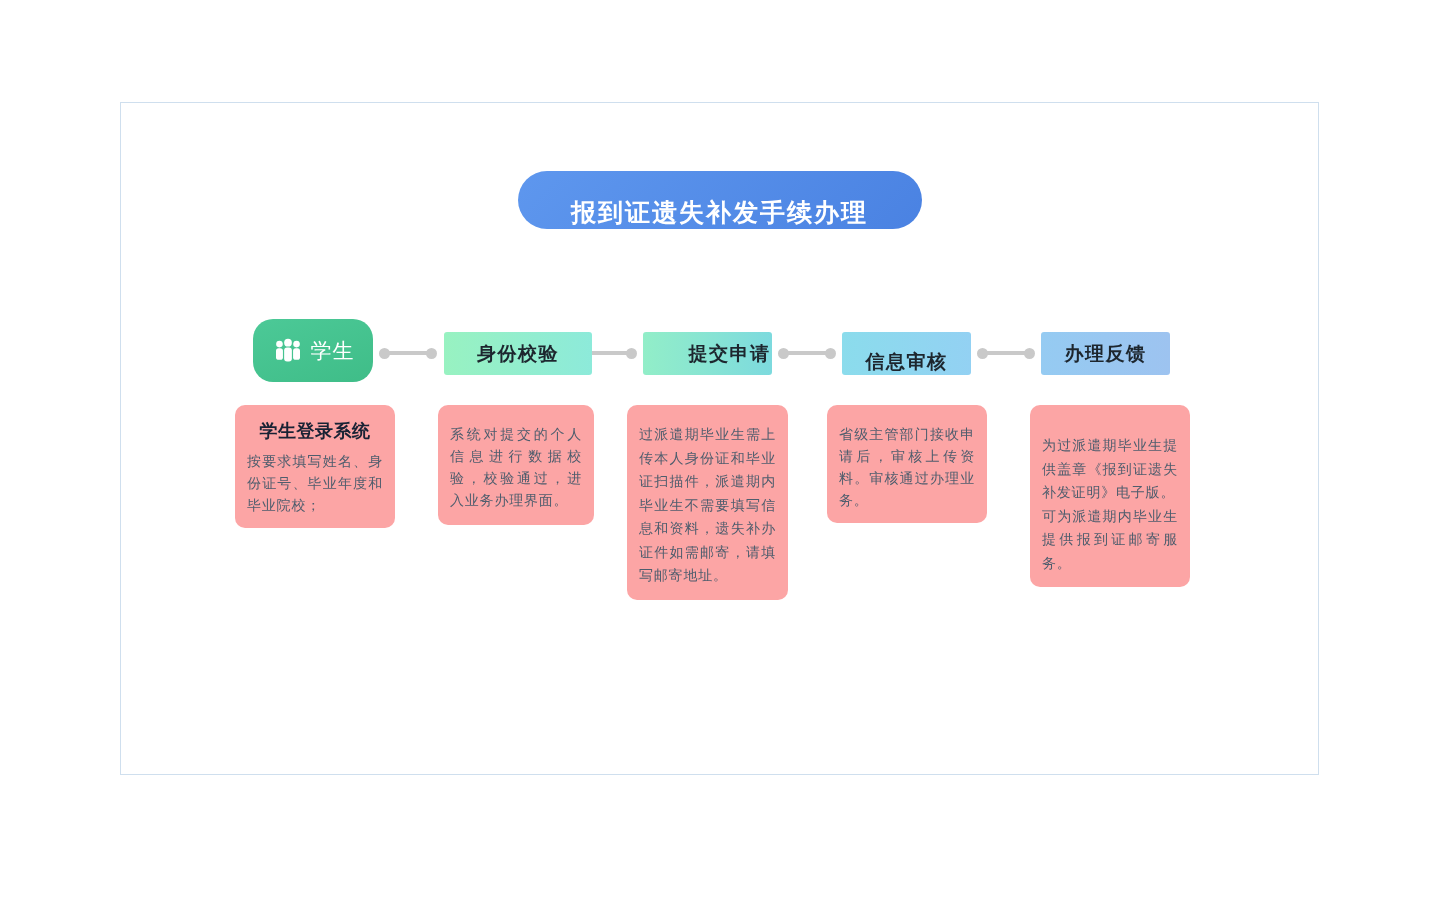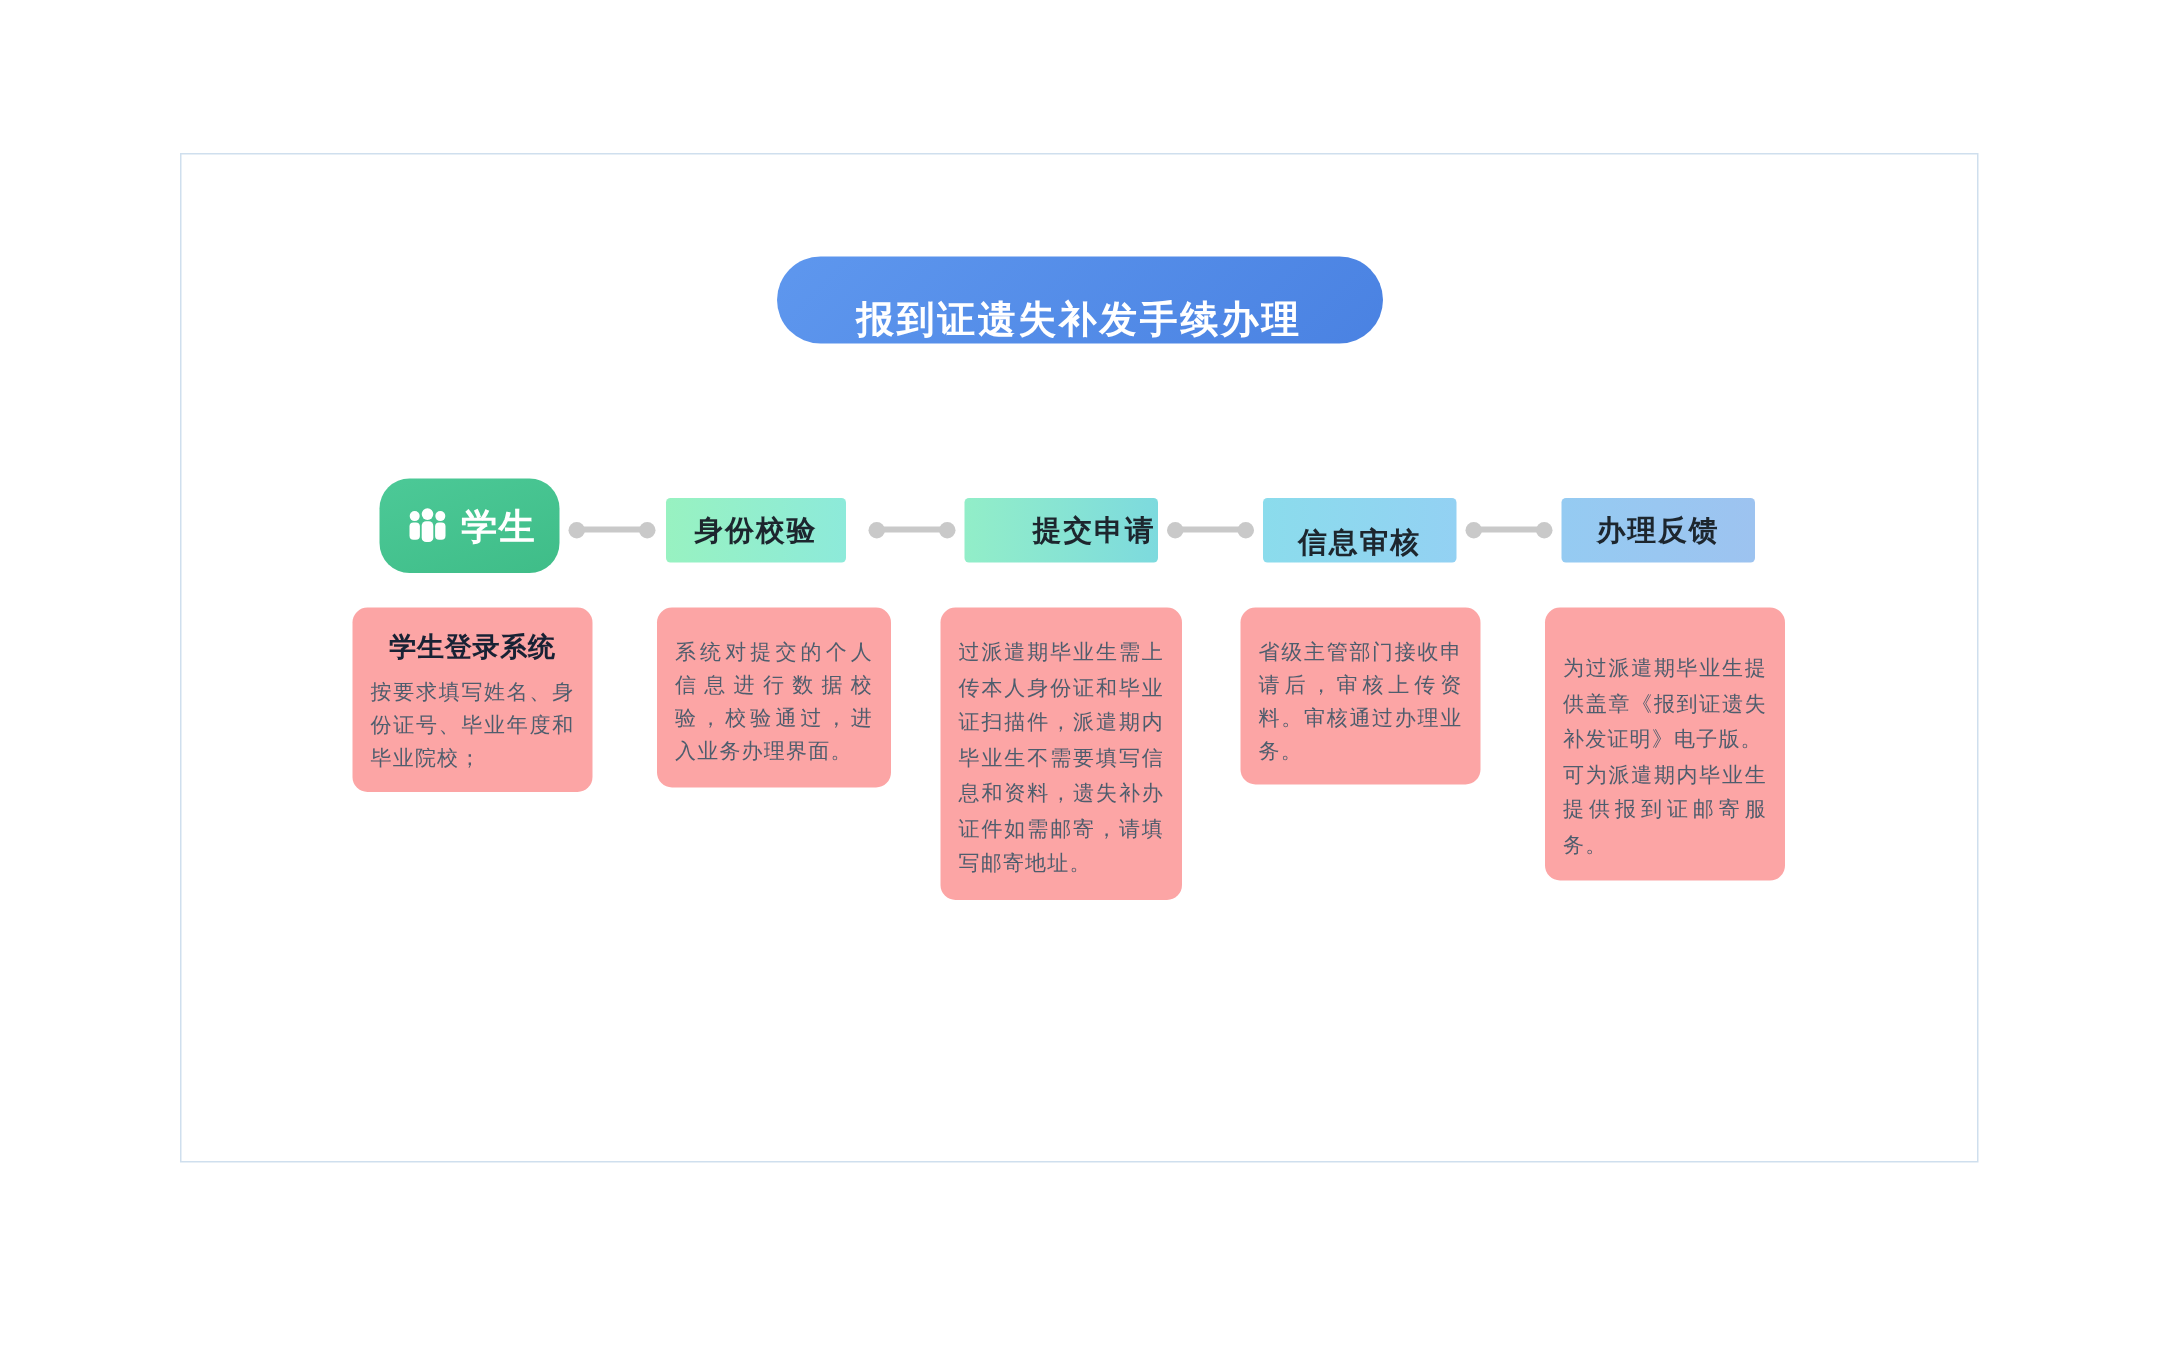--- a/index.html
+++ b/index.html
@@ -38,22 +38,22 @@
     left: 132px; top: 216px;
     width: 120px; height: 63px;
     border-radius: 20px;
     background: linear-gradient(160deg, #4cc997 0%, #3fbd88 100%);
     display: flex; align-items: center; justify-content: center;
     gap: 7px;
   }
   .actor-icon { display: flex; align-items: center; }
   .actor-label {
     color: #ffffff;
-    font-size: 24px;
-    font-weight: bold;
+    font-size: 21px;
+    font-weight: normal;
     letter-spacing: 1px;
   }
   
   .conn {
     position: absolute;
     top: 244px;
     width: 58px; height: 12px;
     display: flex; align-items: center;
   }
   .conn .dot {
@@ -78,21 +78,21 @@
     top: 229px; height: 43px;
     display: flex; align-items: center; justify-content: center;
     border-radius: 3px;
   }
   .step span {
     font-size: 19px;
     font-weight: bold;
     color: #1d262e;
     letter-spacing: 1.5px;
   }
-  .step1 { left: 323px; width: 120px; background: linear-gradient(90deg, #98f2c1 0%, #8deada 100%); }
+  .step1 { left: 323px; width: 148px; background: linear-gradient(90deg, #98f2c1 0%, #8deada 100%); }
   .step2 { left: 522px; width: 129px; background: linear-gradient(90deg, #92eec8 0%, #7ddade 100%); padding-left: 44px; }
   .step3 { left: 721px; width: 129px; background: linear-gradient(90deg, #8bdcec 0%, #93d1f3 100%); align-items: flex-end; }
   .step4 { left: 920px; width: 129px; background: linear-gradient(90deg, #95cbf2 0%, #9dc3f0 100%); }
   
   .detail {
     position: absolute;
     top: 302px;
     background: #fca5a5;
     border-radius: 10px;
     padding: 14px 12px 12px 12px;

